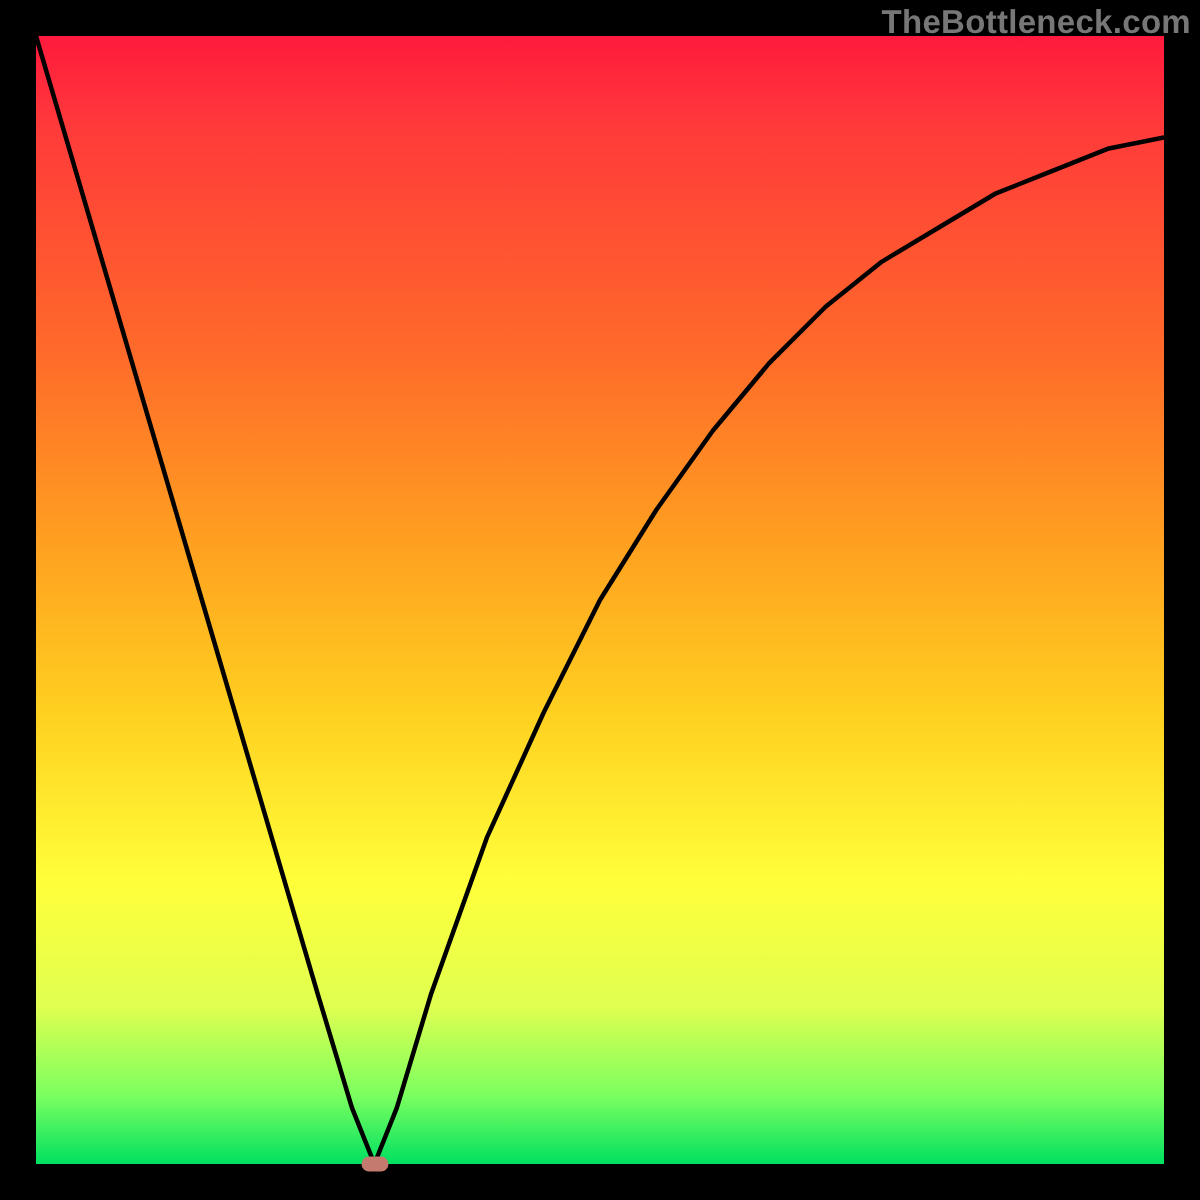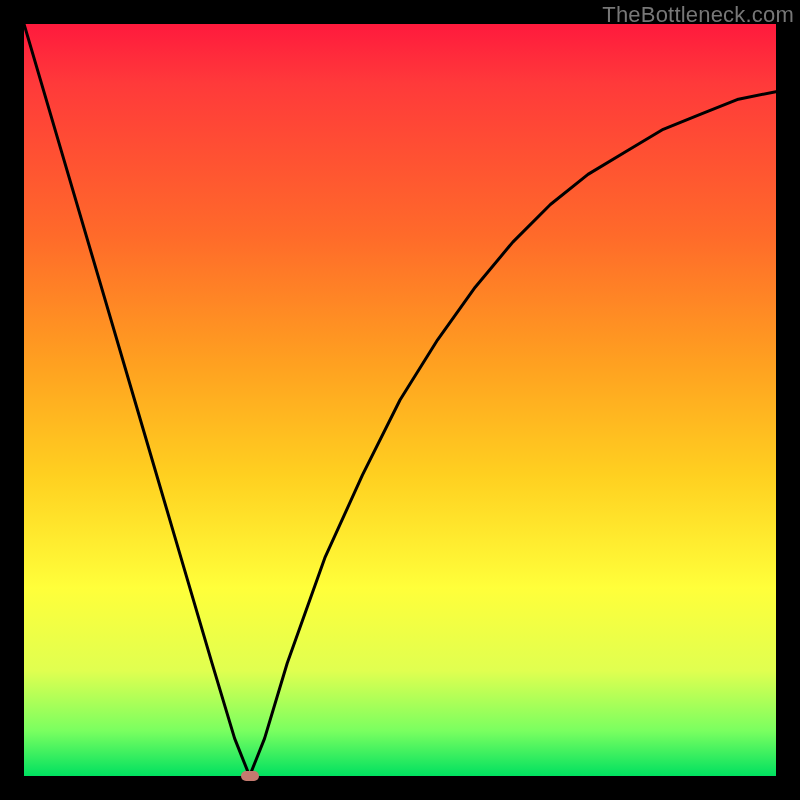--- a/index.html
+++ b/index.html
@@ -27,21 +27,21 @@
       #e0ff50 86%,
       #7aff60 94%,
       #00e060 100%);
   }
   .watermark {
     position: absolute;
     top: 2px;
     right: 6px;
     color: #777;
     font-size: 22px;
-    font-weight: 400;
+    font-weight: 700;
     letter-spacing: 0.2px;
     font-family: Arial, Helvetica, sans-serif;
   }
   svg.curve {
     position: absolute;
     left: 0;
     top: 0;
     width: 752px;
     height: 752px;
   }

